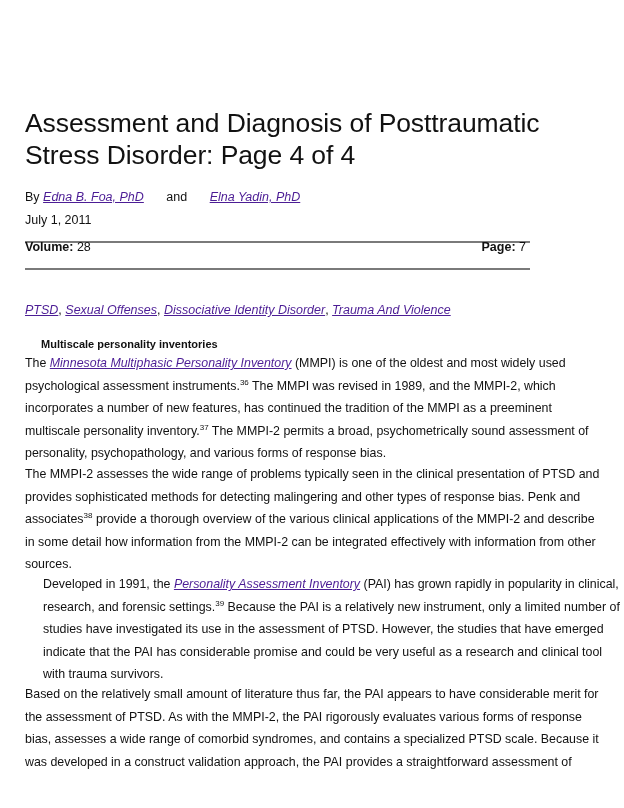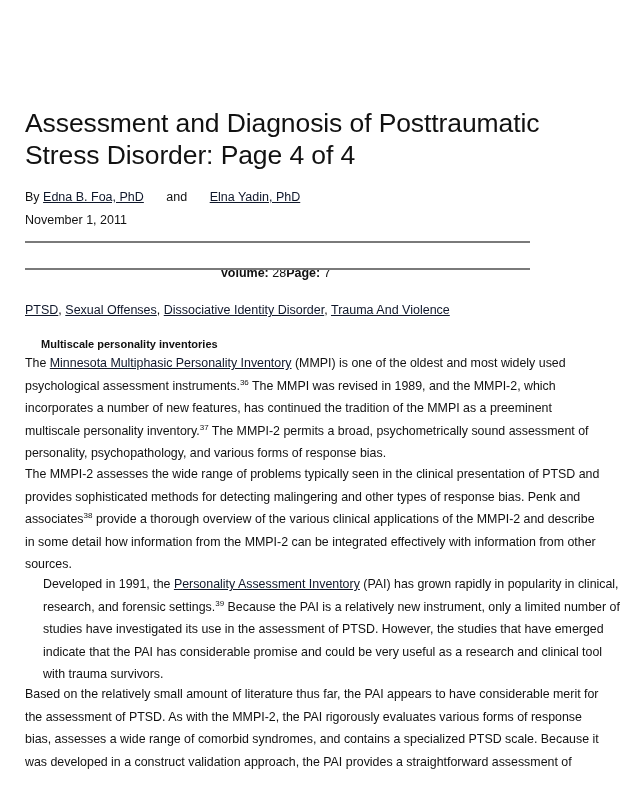--- a/index.html
+++ b/index.html
@@ -15,23 +15,24 @@
       color: #111111;
       position: relative;
     }
     .page {
       position: absolute;
       left: 25px;
       top: 0;
       width: 580px;
     }
     a, .link {
-      color: #0f172a;
+      color: #4c1d95;
       text-decoration: underline;
       cursor: pointer;
+      font-style: italic;
     }
     .title {
       position: absolute;
       top: 107px;
       left: 0;
       width: 560px;
       font-size: 26.5px;
       line-height: 32px;
       font-weight: normal;
       margin: 0;
@@ -56,27 +57,27 @@
       position: absolute;
       left: 0;
       width: 505px;
       height: 2px;
       background: #7a7a7a;
     }
     .rule.top { top: 241px; }
     .rule.bottom { top: 268px; }
     .vol-row {
       position: absolute;
-      top: 265px;
+      top: 239px;
       left: 0;
       width: 505px;
       font-size: 12.5px;
       line-height: 16px;
       display: flex;
-      justify-content: center;
+      justify-content: space-between;
     }
     .vol-row .issue { padding-right: 4px; }
     .vol-row b { font-weight: bold; }
     .tags {
       position: absolute;
       top: 294px;
       left: 0;
       font-size: 12.5px;
       line-height: 16px;
       margin-top: 8px;
@@ -115,21 +116,21 @@
 
   <h1 class="title">Assessment and Diagnosis of Posttraumatic Stress Disorder: Page 4 of 4</h1>
 
   <div class="byline">
     <span>By</span>
     <a class="link">Edna B. Foa, PhD</a>
     <span class="sep">and</span>
     <a class="link">Elna Yadin, PhD</a>
   </div>
 
-  <div class="date">November 1, 2011</div>
+  <div class="date">July 1, 2011</div>
 
   <div class="rule top"></div>
   <div class="vol-row">
     <span>
       <b>Volume:</b>
       <span>28</span>
     </span>
     <span class="issue">
       <b>Page:</b>
       <span>7</span>

